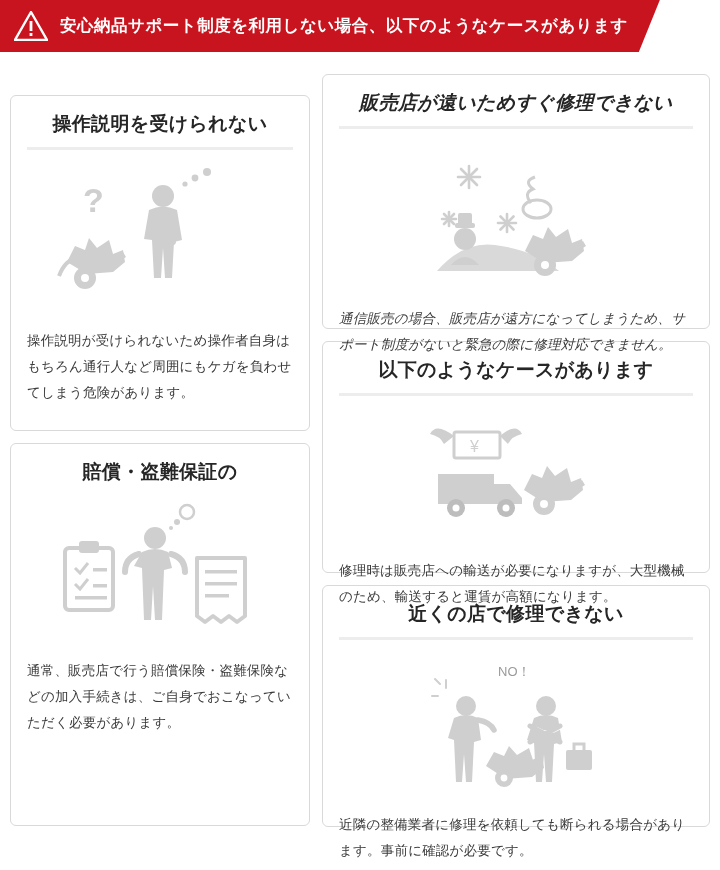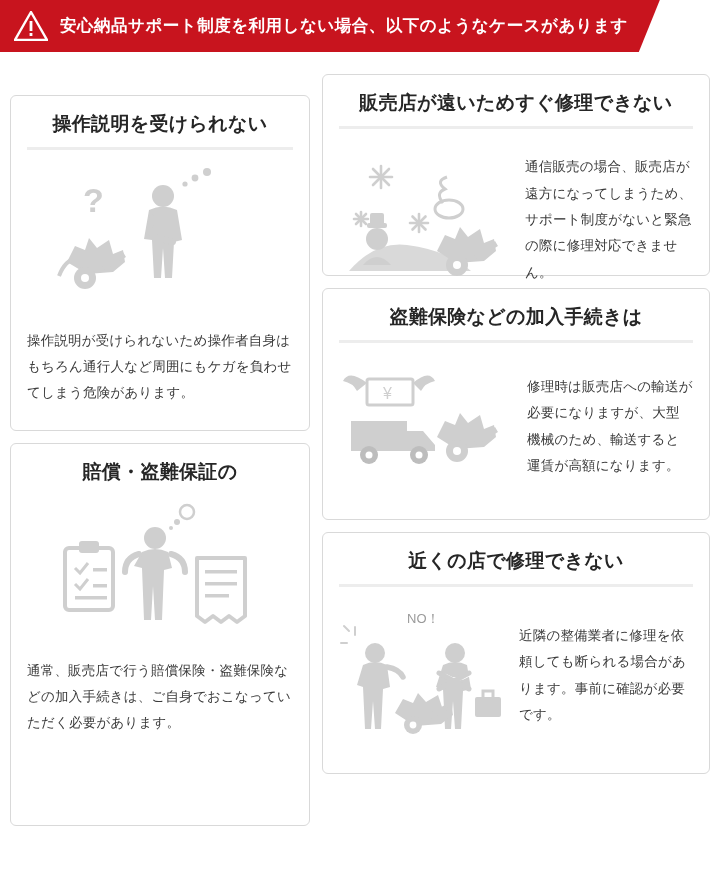--- a/index.html
+++ b/index.html
@@ -113,20 +113,21 @@
     display: flex;
     align-items: center;
     justify-content: center;
     padding: 10px 0 12px 0;
   }
   
   .side {
     display: flex;
     align-items: center;
     gap: 8px;
+    flex-direction: column;
   }
   .side .illus {
     flex: 0 0 auto;
     display: flex;
     align-items: center;
     justify-content: center;
   }
   .side .card-body-text {
     flex: 1 1 auto;
   }
@@ -211,21 +212,21 @@
             <rect x="170" y="98" width="24" height="3.5" fill="#cfcfcf"></rect>
           </svg>
         </div>
         <div class="card-body-text">通常、販売店で行う賠償保険・盗難保険などの加入手続きは、ご自身でおこなっていただく必要があります。</div>
       </div>
 
     </div>
 
     <div class="col-right">
 
-      <div class="card" style="height:202px;">
+      <div class="card" style="height:255px;font-style:italic;">
         <div class="card-title">販売店が遠いためすぐ修理できない</div>
         <div class="side side-wrap">
           <div class="illus">
             <svg width="178" height="155" viewBox="0 0 178 155">
 
               <g stroke="#cfcfcf" stroke-width="2.6" stroke-linecap="round">
                 <g transform="translate(42,34)">
                   <line x1="-11" y1="0" x2="11" y2="0"></line>
                     <line x1="0" y1="-11" x2="0" y2="11"></line>
                   <line x1="-8" y1="-8" x2="8" y2="8"></line>
@@ -260,21 +261,21 @@
                 <circle cx="118" cy="122" r="4" fill="#ffffff"></circle>
                 <path d="M134 110 l22 -12 3 5 -21 13 z" fill="#cfcfcf"></path>
               </g>
             </svg>
           </div>
           <div class="card-body-text">通信販売の場合、販売店が遠方になってしまうため、サポート制度がないと緊急の際に修理対応できません。</div>
         </div>
       </div>
 
       <div class="card" style="height:232px;">
-        <div class="card-title">盗難保険などの加入手続きは</div>
+        <div class="card-title">以下のようなケースがあります</div>
         <div class="side side-wrap">
           <div class="illus">
             <svg width="180" height="140" viewBox="0 0 180 140">
 
               <g>
                 <rect x="28" y="22" width="46" height="26" rx="2" fill="none" stroke="#cfcfcf" stroke-width="3"></rect>
                 <text x="44" y="42" font-family="'Liberation Sans', sans-serif" font-size="16" fill="#cfcfcf">¥</text>
                 <path d="M28 26 q-18 -14 -24 -2 q10 2 14 10 z" fill="#cfcfcf"></path>
                 <path d="M74 26 q16 -14 22 -2 q-10 2 -14 10 z" fill="#cfcfcf"></path>
               </g>

